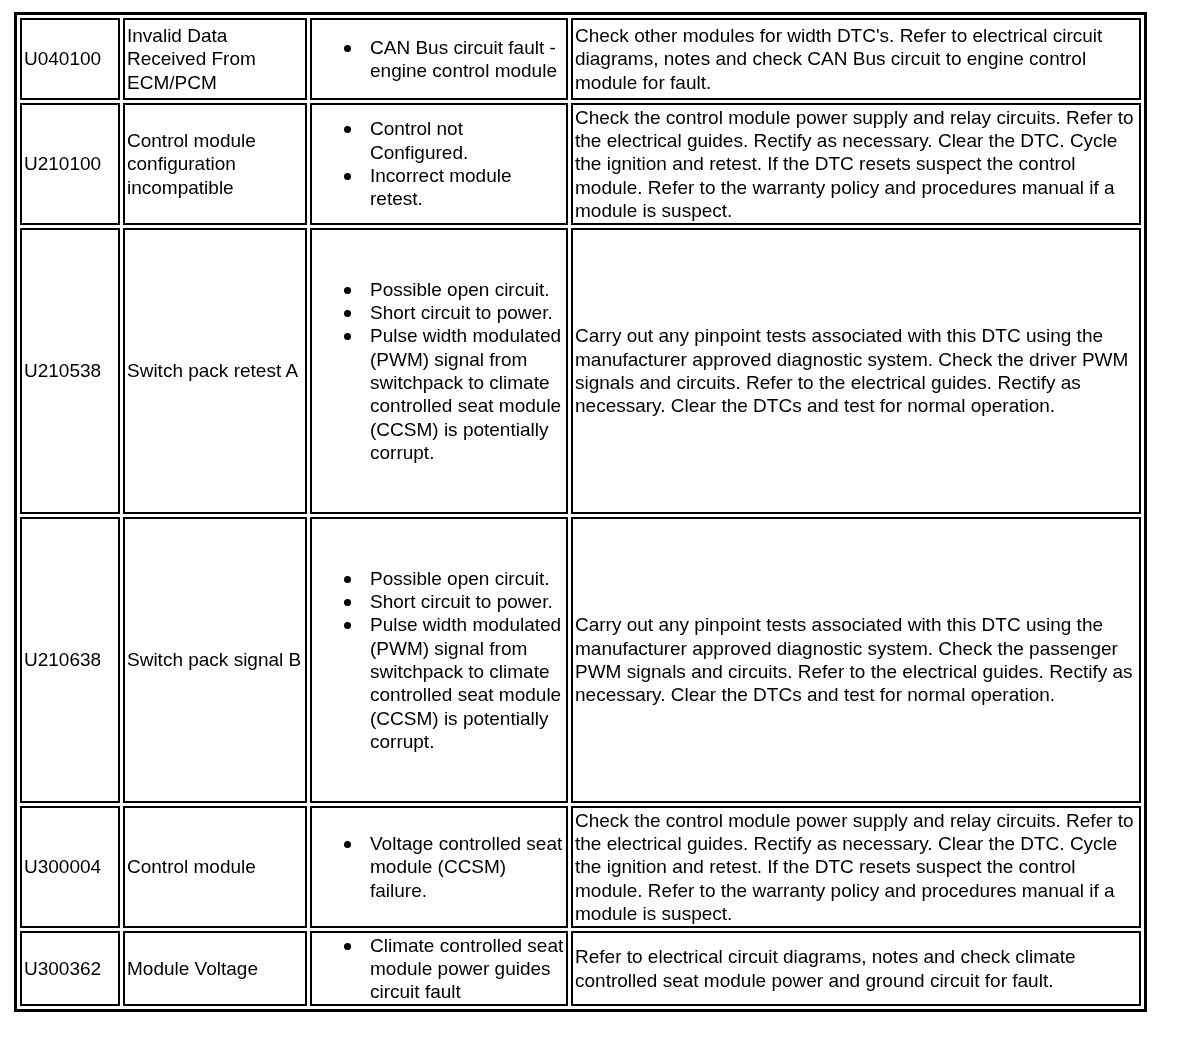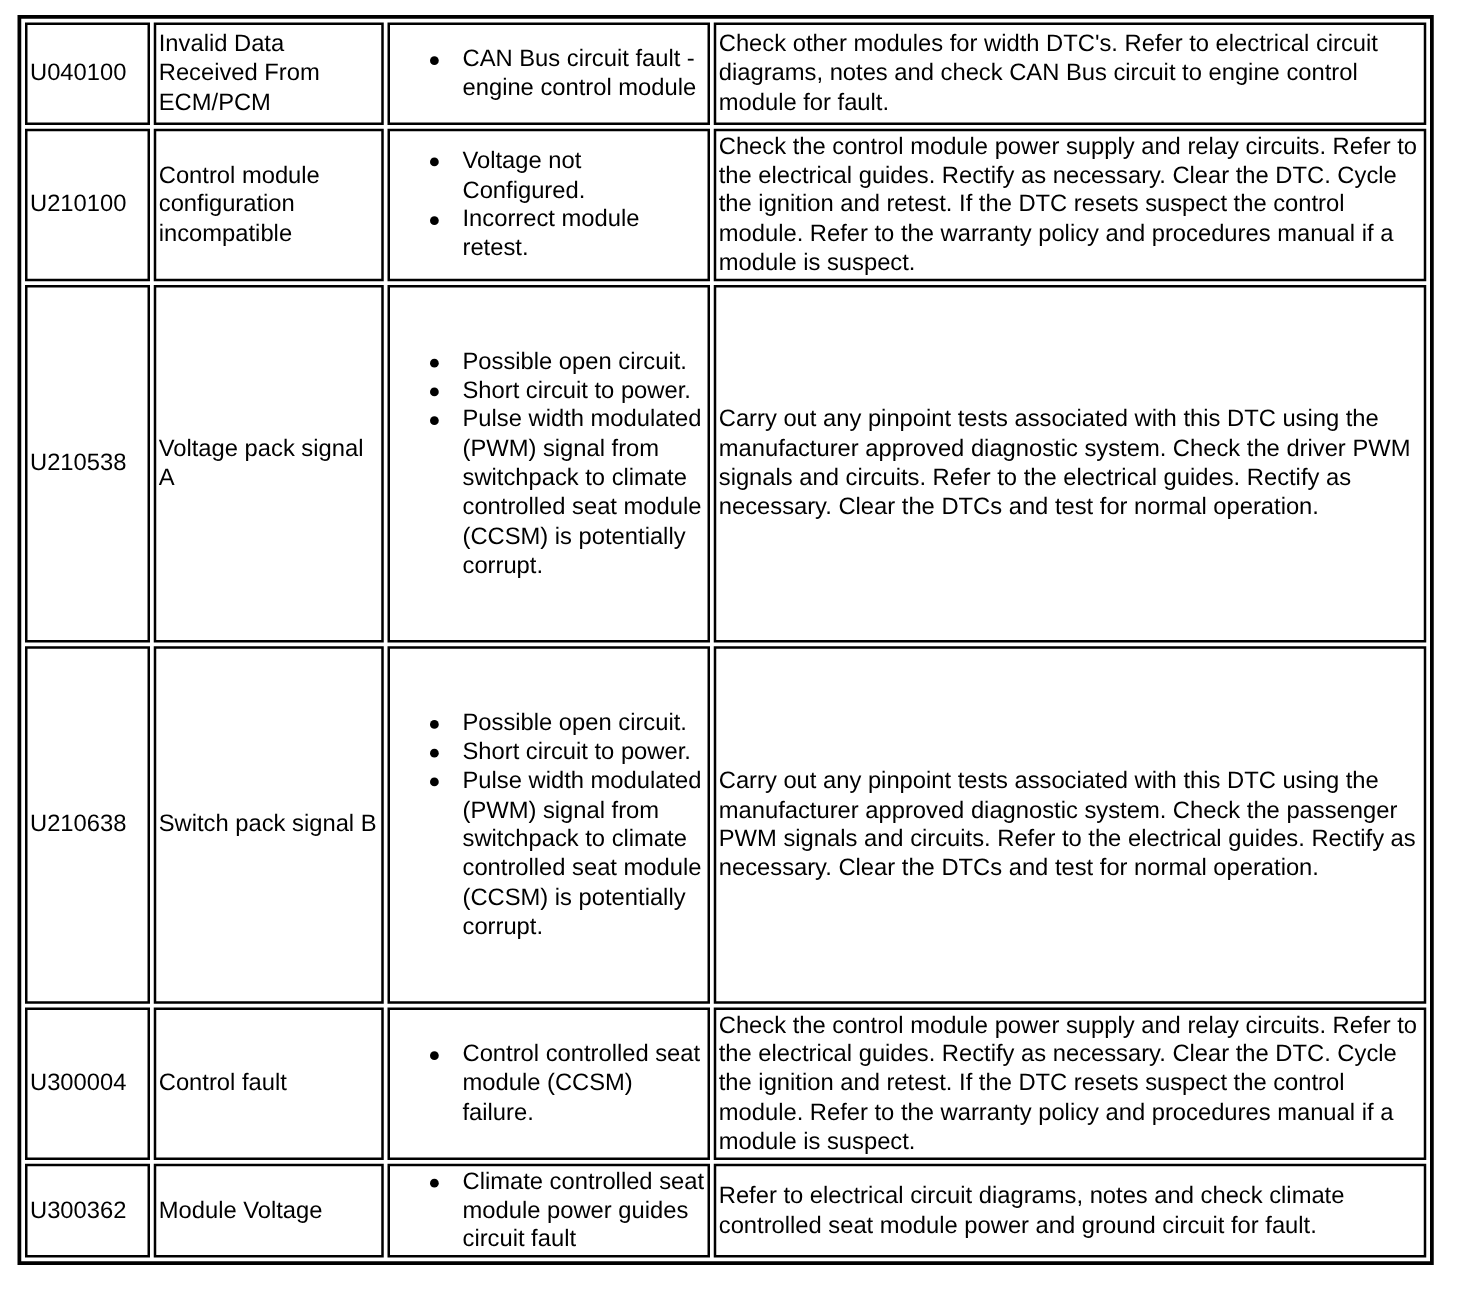--- a/index.html
+++ b/index.html
@@ -80,30 +80,30 @@
           </ul>
         </td>
         <td>Check other modules for width DTC's. Refer to electrical circuit diagrams, notes and check CAN Bus circuit to engine control module for fault.</td>
       </tr>
 
       <tr style="height:122px">
         <td class="code">U210100</td>
         <td>Control module configuration incompatible</td>
         <td>
           <ul class="causes">
-            <li>Voltage not Configured.</li>
+            <li>Control not Configured.</li>
             <li>Incorrect module retest.</li>
           </ul>
         </td>
         <td>Check the control module power supply and relay circuits. Refer to the electrical guides. Rectify as necessary. Clear the DTC. Cycle the ignition and retest. If the DTC resets suspect the control module. Refer to the warranty policy and procedures manual if a module is suspect.</td>
       </tr>
 
       <tr style="height:286px">
         <td class="code">U210538</td>
-        <td>Voltage pack signal A</td>
+        <td>Switch pack retest A</td>
         <td>
           <ul class="causes">
             <li>Possible open circuit.</li>
             <li>Short circuit to power.</li>
             <li>Pulse width modulated (PWM) signal from switchpack to climate controlled seat module (CCSM) is potentially corrupt.</li>
           </ul>
         </td>
         <td>Carry out any pinpoint tests associated with this DTC using the manufacturer approved diagnostic system. Check the driver PWM signals and circuits. Refer to the electrical guides. Rectify as necessary. Clear the DTCs and test for normal operation.</td>
       </tr>
 
@@ -115,24 +115,24 @@
             <li>Possible open circuit.</li>
             <li>Short circuit to power.</li>
             <li>Pulse width modulated (PWM) signal from switchpack to climate controlled seat module (CCSM) is potentially corrupt.</li>
           </ul>
         </td>
         <td>Carry out any pinpoint tests associated with this DTC using the manufacturer approved diagnostic system. Check the passenger PWM signals and circuits. Refer to the electrical guides. Rectify as necessary. Clear the DTCs and test for normal operation.</td>
       </tr>
 
       <tr style="height:122px">
         <td class="code">U300004</td>
-        <td>Control fault</td>
+        <td>Control module</td>
         <td>
           <ul class="causes">
-            <li>Control controlled seat module (CCSM) failure.</li>
+            <li>Voltage controlled seat module (CCSM) failure.</li>
           </ul>
         </td>
         <td>Check the control module power supply and relay circuits. Refer to the electrical guides. Rectify as necessary. Clear the DTC. Cycle the ignition and retest. If the DTC resets suspect the control module. Refer to the warranty policy and procedures manual if a module is suspect.</td>
       </tr>
 
       <tr style="height:75px">
         <td class="code">U300362</td>
         <td>Module Voltage</td>
         <td>
           <ul class="causes">

